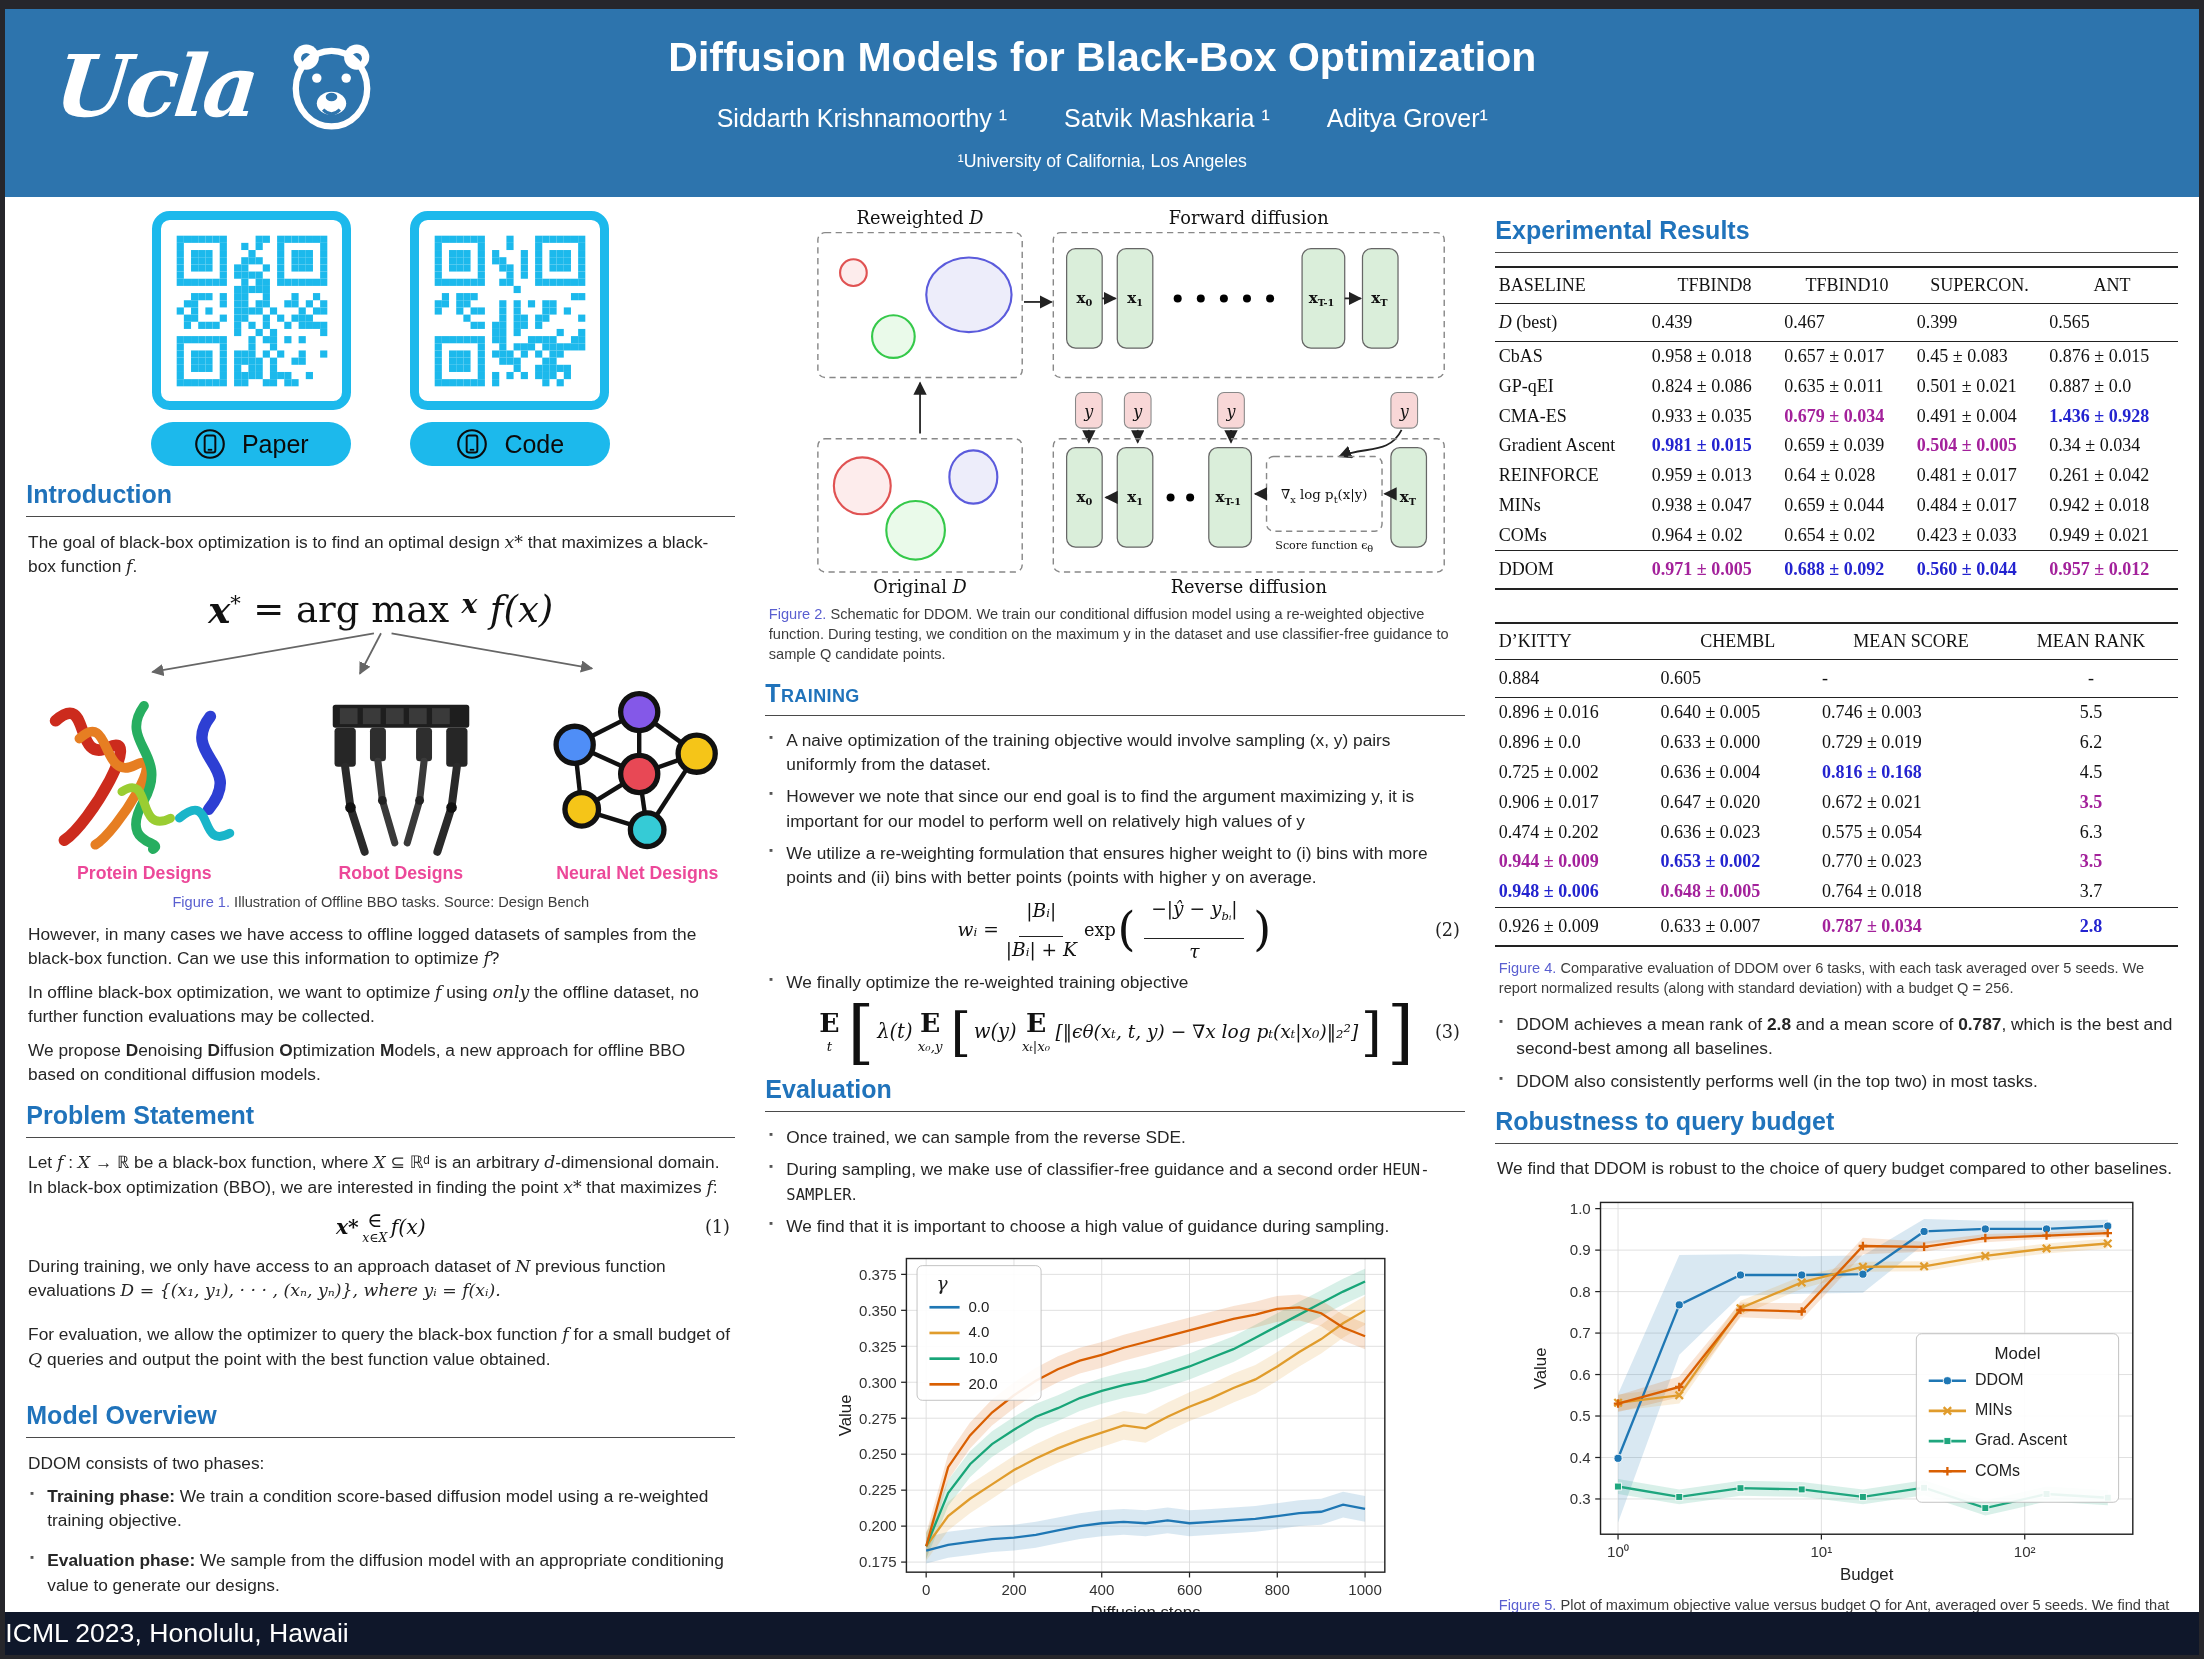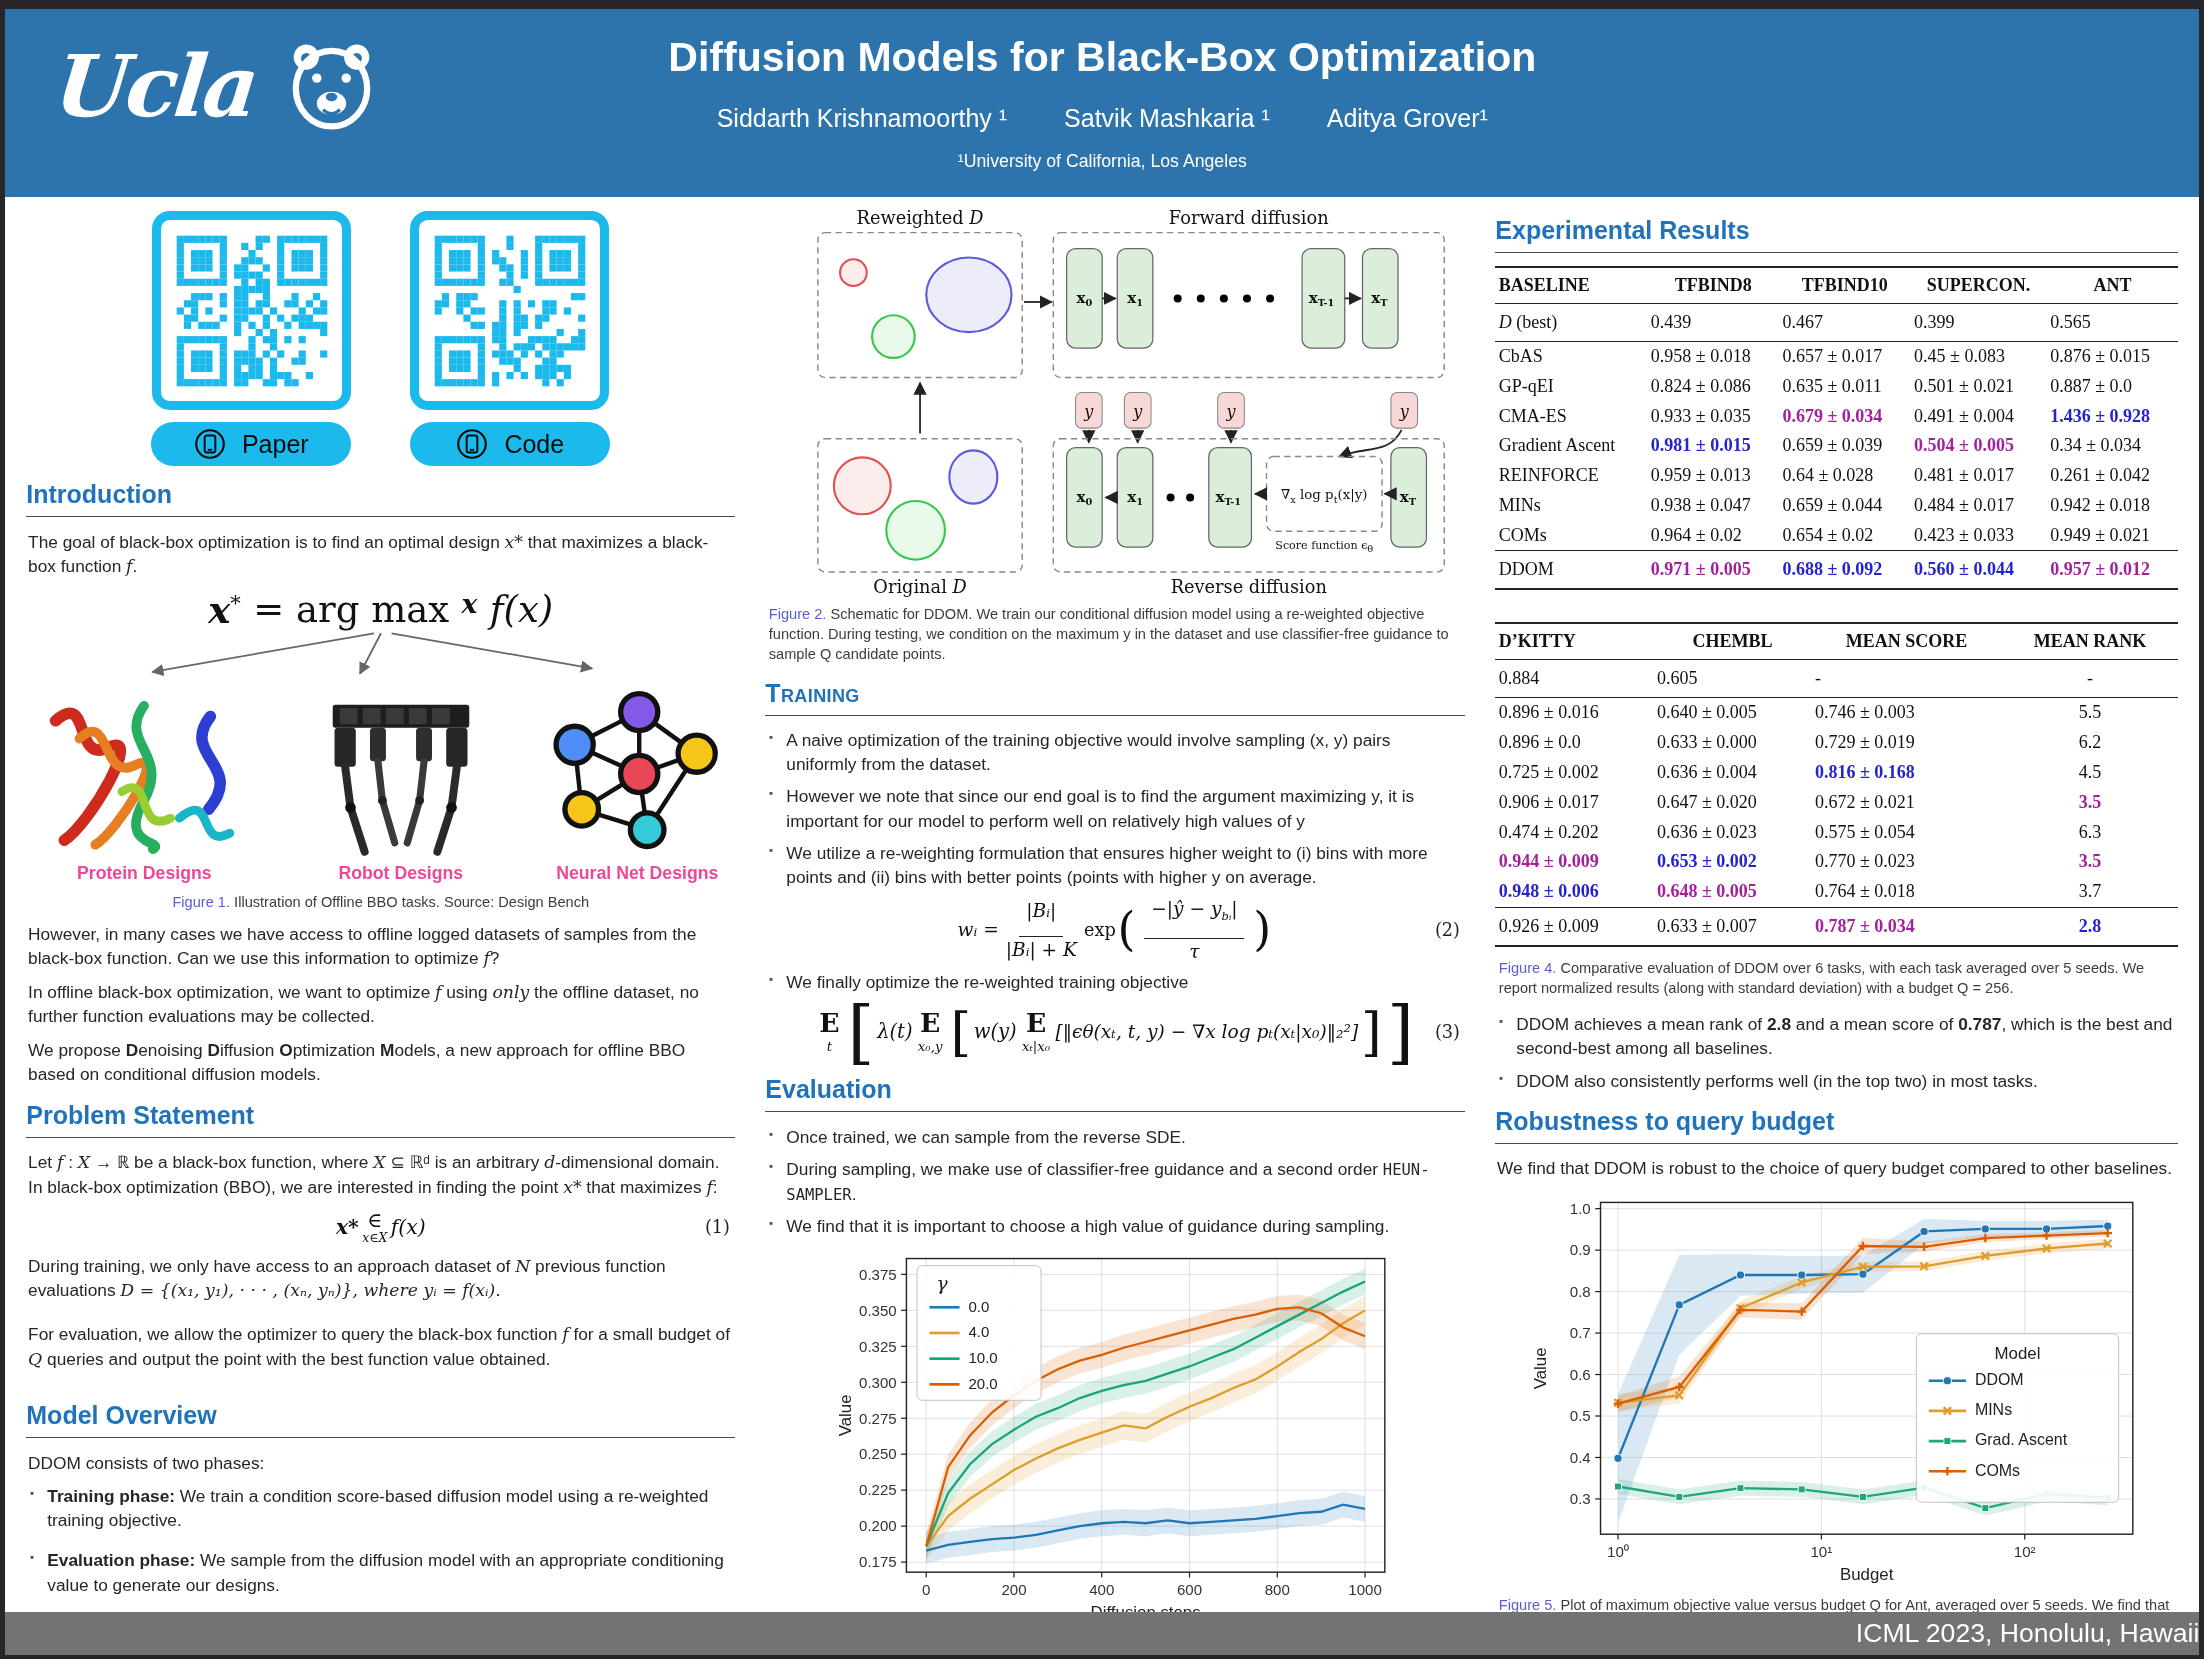--- a/index.html
+++ b/index.html
@@ -8,21 +8,21 @@
     display:flex;flex-direction:column;}
   
   .hdr{height:188px;background:#2d74ad;position:relative;color:#fff;flex:0 0 auto;}
   .logo-wrap{position:absolute;left:51px;top:25px;display:flex;align-items:center;gap:23px;}
   .ucla-script{font-family:"DejaVu Serif",serif;font-style:italic;font-weight:bold;
     font-size:85px;letter-spacing:-3.5px;line-height:1;transform:skewX(-6deg);}
   .hdr-center{position:absolute;left:0;right:0;top:0;text-align:center;}
   .hdr-title{font-size:41px;font-weight:bold;margin-top:25px;}
   .hdr-authors{display:flex;justify-content:center;gap:57px;font-size:25px;margin-top:23px;}
   .hdr-affil{font-size:17.7px;margin-top:17.7px;}
-  .ftr{height:43px;background:#737373;color:#fff;display:flex;align-items:center;justify-content:flex-end;
+  .ftr{height:43px;background:#0f172a;color:#fff;display:flex;align-items:center;justify-content:flex-start;
     font-size:26.6px;flex:0 0 auto;}
   
   .main{flex:1;display:flex;padding:5.3px 21px 0 21px;gap:30px;overflow:hidden;}
   .col{overflow:hidden;}
   .col-left{width:709px;} .col-mid{width:700px;} .col-right{flex:1;}
   
   .sec-head{color:#2073bb;font-weight:bold;font-size:25px;text-align:left;margin-top:14px;}
   .smallcaps{font-variant:small-caps;letter-spacing:0.4px;}
   .rule{border-bottom:1.8px solid #4a4a4a;margin:7px 0 12.4px 0;}
   .para{font-size:17.3px;line-height:1.42;color:#262626;margin:8.9px 1.8px;}
@@ -72,21 +72,21 @@
   .xsub{font-size:11px;}
   .ylab{font-family:"DejaVu Serif",serif;font-style:italic;font-size:18px;fill:#111;text-anchor:middle;}
   .scoretxt{font-family:"DejaVu Serif",serif;font-size:15px;fill:#111;text-anchor:middle;}
   .scorecap{font-family:"DejaVu Serif",serif;font-size:12.5px;fill:#111;text-anchor:middle;}
   .cr{fill:#fdecec;stroke:#e05252;stroke-width:2.4;}
   .cg{fill:#eafaea;stroke:#35c94a;stroke-width:2.4;}
   .cbl{fill:#ededfa;stroke:#5b5bdc;stroke-width:2.4;}
   
   .rtable{width:100%;border-collapse:collapse;font-family:"Liberation Serif",serif;font-size:18px;
     color:#111;border-top:2.3px solid #222;border-bottom:2.3px solid #222;}
-  .rtable th{font-weight:bold;padding:7px 3.5px;border-bottom:1.4px solid #222;text-align:center;}
+  .rtable th{font-weight:normal;padding:7px 3.5px;border-bottom:1.4px solid #222;text-align:center;}
   .rtable th.l{text-align:left;}
   .rtable td{padding:4.4px 3.5px;text-align:left;}
   .rtable td.c{text-align:center;}
   .rtable tr.best td{border-bottom:1.4px solid #222;padding:8px 3.5px;}
   .rtable tr.ddom td{border-top:1.4px solid #222;padding:8px 3.5px;}
   .cbv{color:#2323cf;font-weight:bold;} .cmv{color:#a3219b;font-weight:bold;}
   .chart-wrap{display:flex;justify-content:center;}
 </style>
 </head>
 <body>

